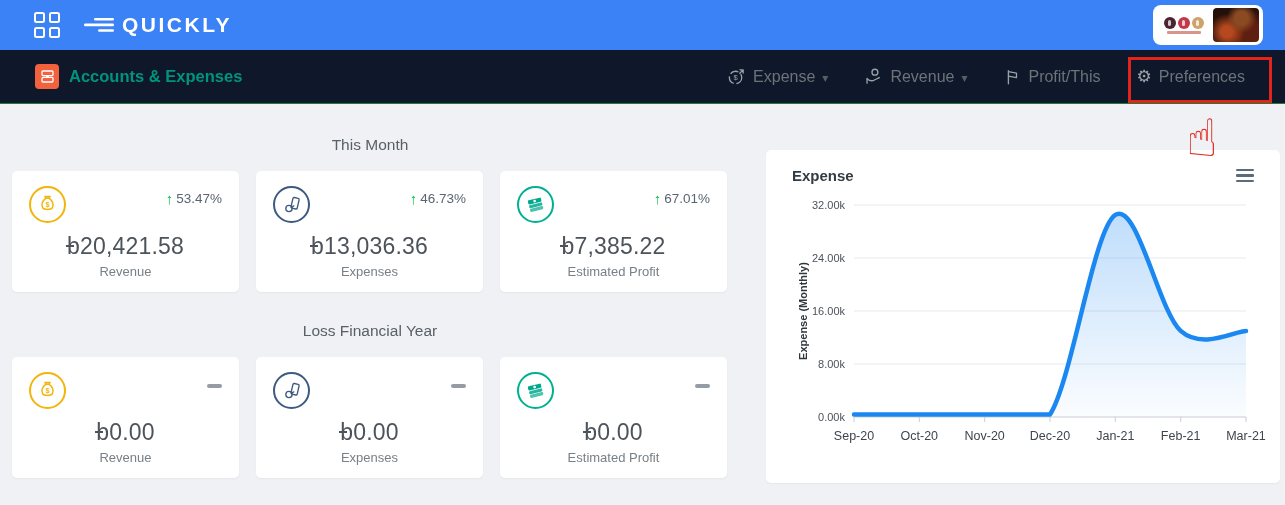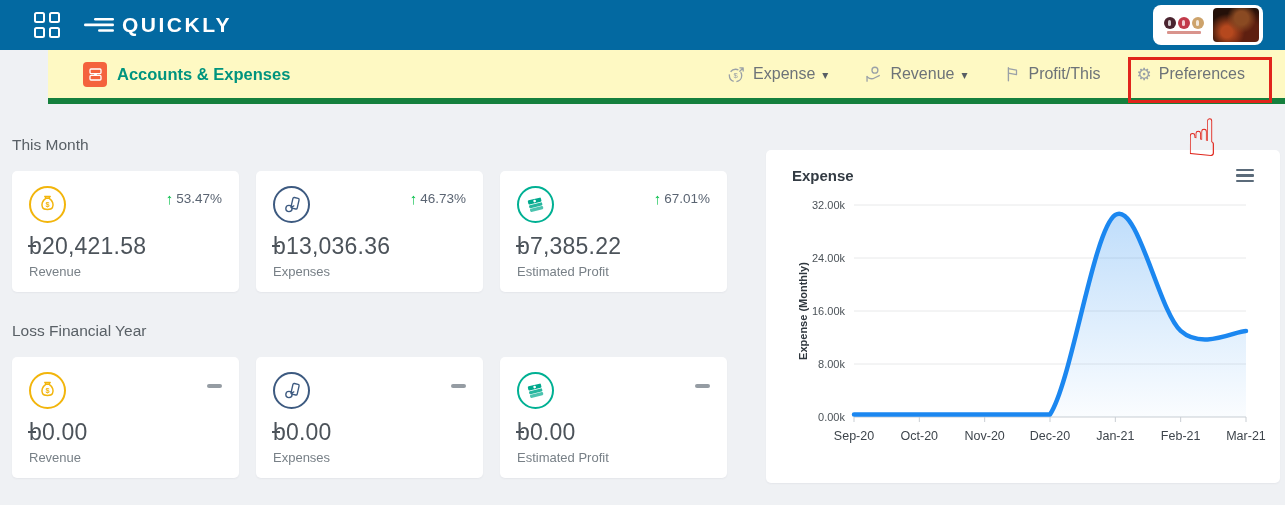--- a/index.html
+++ b/index.html
@@ -3,50 +3,50 @@
 <meta charset="utf-8">
 <style>
   * { box-sizing: border-box; margin: 0; padding: 0; }
   html,body { width:1285px; height:505px; }
   body {
     font-family: "Liberation Sans", sans-serif;
     background:#eff1f4; position:relative; overflow:hidden;
     -webkit-font-smoothing: antialiased;
   }
   
-  .topbar { height:50px; background:#0369a1; display:flex; align-items:center; padding:0 22px 0 34px; position:relative; }
+  .topbar { height:50px; background:#3b82f6; display:flex; align-items:center; padding:0 22px 0 34px; position:relative; }
   .apps-grid { display:grid; grid-template-columns:11px 11px; grid-template-rows:11px 11px; gap:4px; cursor:pointer; margin-right:24px; }
   .apps-grid span { border:2.5px solid #fff; border-radius:2.5px; }
   .brand { display:flex; align-items:center; gap:4px; }
   .brand-name { color:#fff; font-size:21px; font-weight:bold; letter-spacing:2.5px; }
   .account-chip { position:absolute; right:22px; top:5px; width:110px; height:40px; background:#fff; border-radius:8px; display:flex; align-items:center; justify-content:space-between; padding:3px 4px 3px 8px; cursor:pointer; }
   .chip-logo { width:46px; display:flex; flex-direction:column; align-items:center; gap:2px; }
   .chip-logo .dots { display:flex; gap:2px; }
   .chip-logo .dots i { width:12px; height:12px; border-radius:50%; display:block; position:relative; }
   .chip-logo .dots i::after { content:""; position:absolute; left:4px; top:3px; width:3px; height:6px; background:rgba(255,255,255,.75); border-radius:2px; }
   .d1{background:#4a2430;} .d2{background:#c23a4a;} .d3{background:#cda36b;}
   .chip-logo .wordmark { width:34px; height:3px; background:#c45a50; opacity:.65; border-radius:1px; }
   .chip-photo { width:46px; height:34px; border-radius:4px;
     background:
       radial-gradient(circle at 62% 30%, #8a4a22 0 18%, transparent 40%),
       radial-gradient(circle at 30% 70%, #b5481e 0 14%, transparent 45%),
       radial-gradient(circle at 75% 75%, #5e1f10 0 30%, transparent 60%),
       #241009;
   }
   
-  .pagehead { height:54px; background:#fef9c3; border-bottom:6px solid #15803d; display:flex; align-items:center; padding:0 18px 0 35px; position:relative;margin-left:48px; }
+  .pagehead { height:54px; background:#0f172a; border-bottom:1px solid #15803d; display:flex; align-items:center; padding:0 18px 0 35px; position:relative; }
   .app-ico { width:24px; height:25px; background:#f4623d; border-radius:4px; display:flex; align-items:center; justify-content:center; margin-right:10px; }
   .page-title { font-size:16.5px; font-weight:bold; color:#00947e; }
   .nav { margin-left:auto; display:flex; align-items:center; gap:36px; padding-right:22px; }
   .nav-item { display:flex; align-items:center; gap:7px; color:#6d7378; font-size:16px; cursor:pointer; white-space:nowrap; }
   .nav-item .glyph { color:#9aa1a7; font-size:16px; line-height:1; }
   .caret::after { content:"▾"; font-size:12px; color:#585e64; }
   .gear::before { content:"⚙"; font-size:17px; color:#9aa1a7; }
   
-  .main { display:flex; padding:0 0 0 12px; }
+  .main { display:flex; padding:0 0 0 12px;text-align:center; }
   .left-col { width:716px; }
   .section-title { margin-top:32px; font-size:15.5px; font-weight:500; color:#596066; }
   .cardrow { display:flex; gap:17px; margin-top:17px; }
   .mcard { width:227px; height:121px; background:#fff; border-radius:5px; box-shadow:0 1px 2px rgba(60,70,80,.06); padding:15px 17px; position:relative; }
   .crow { display:flex; justify-content:space-between; align-items:flex-start; }
   .cicon { width:37px; height:37px; border-radius:50%; display:flex; align-items:center; justify-content:center; }
   .cicon.gold { border:2px solid #f2b50c; }
   .cicon.navy { border:2px solid #3d5a80; }
   .cicon.teal { border:2px solid #00b093; }
   .chg { display:flex; align-items:center; gap:3px; font-size:13.5px; color:#5a6472; margin-top:4px; }

